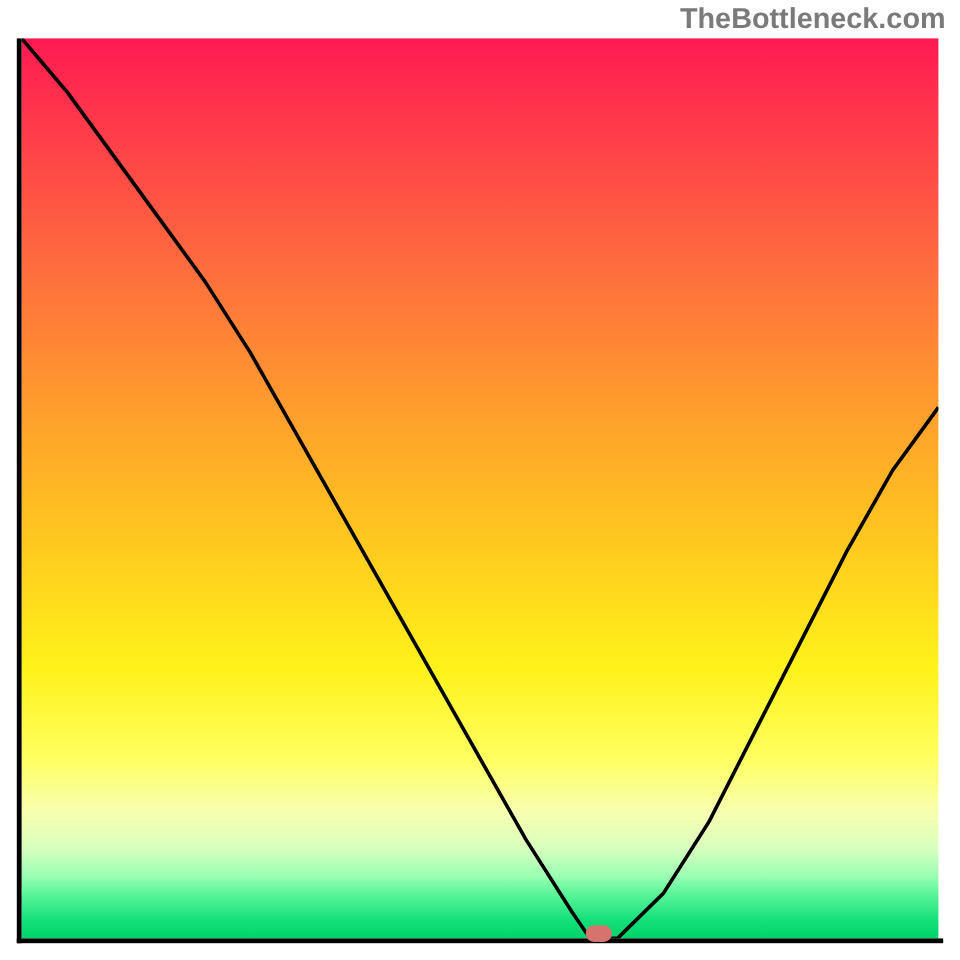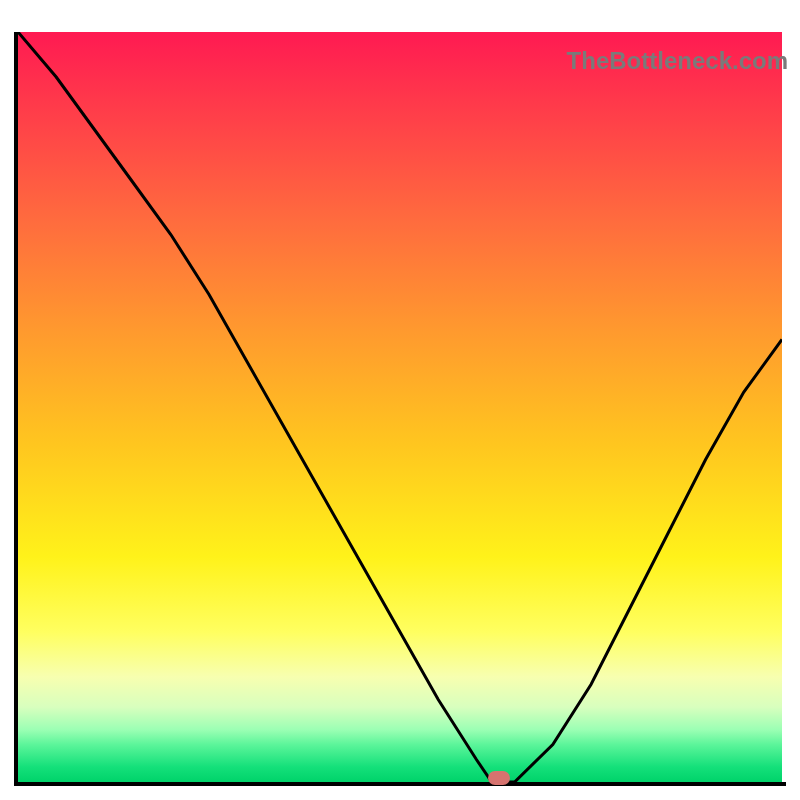--- a/index.html
+++ b/index.html
@@ -17,21 +17,20 @@
   }
   .attribution {
     position: absolute;
     top: 2px;
     right: 12px;
     font-family: Arial, Helvetica, sans-serif;
     font-size: 24px;
     font-weight: bold;
     color: #7a7a7a;
     z-index: 10;
-    margin-top: 45px;
   }
   .plot-area {
     position: absolute;
     left: 18px;
     top: 32px;
     width: 764px;
     height: 750px;
     background: linear-gradient(to bottom,
       #ff1a52 0%,
       #ff3b4a 10%,

